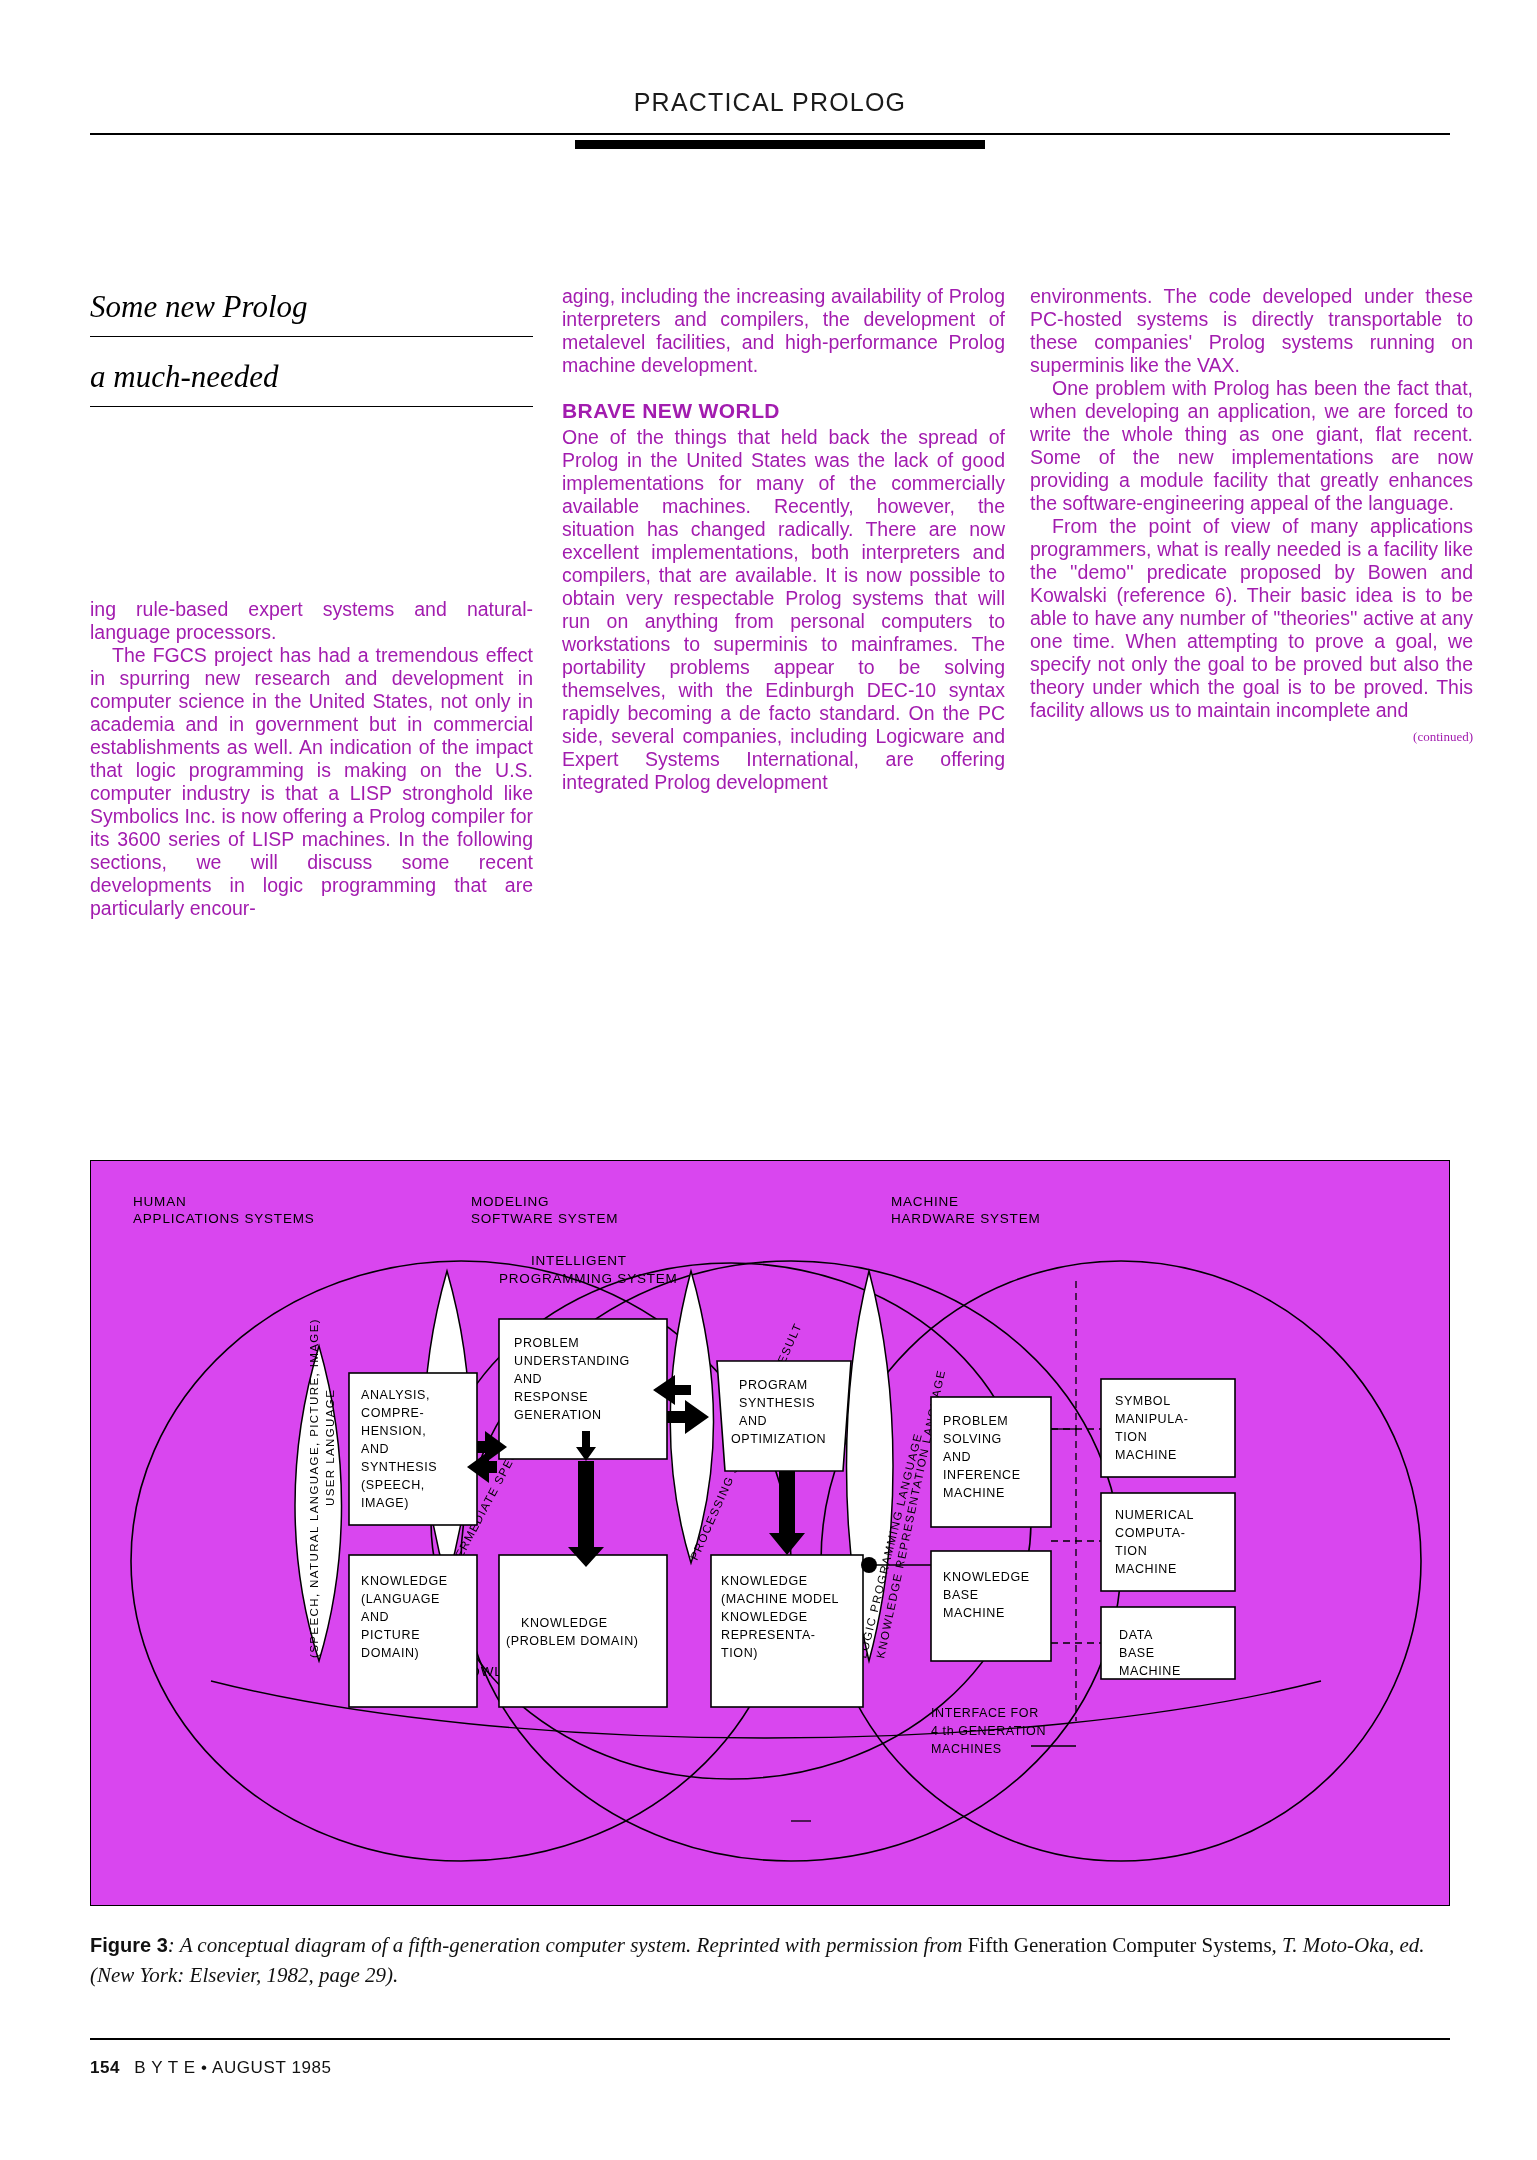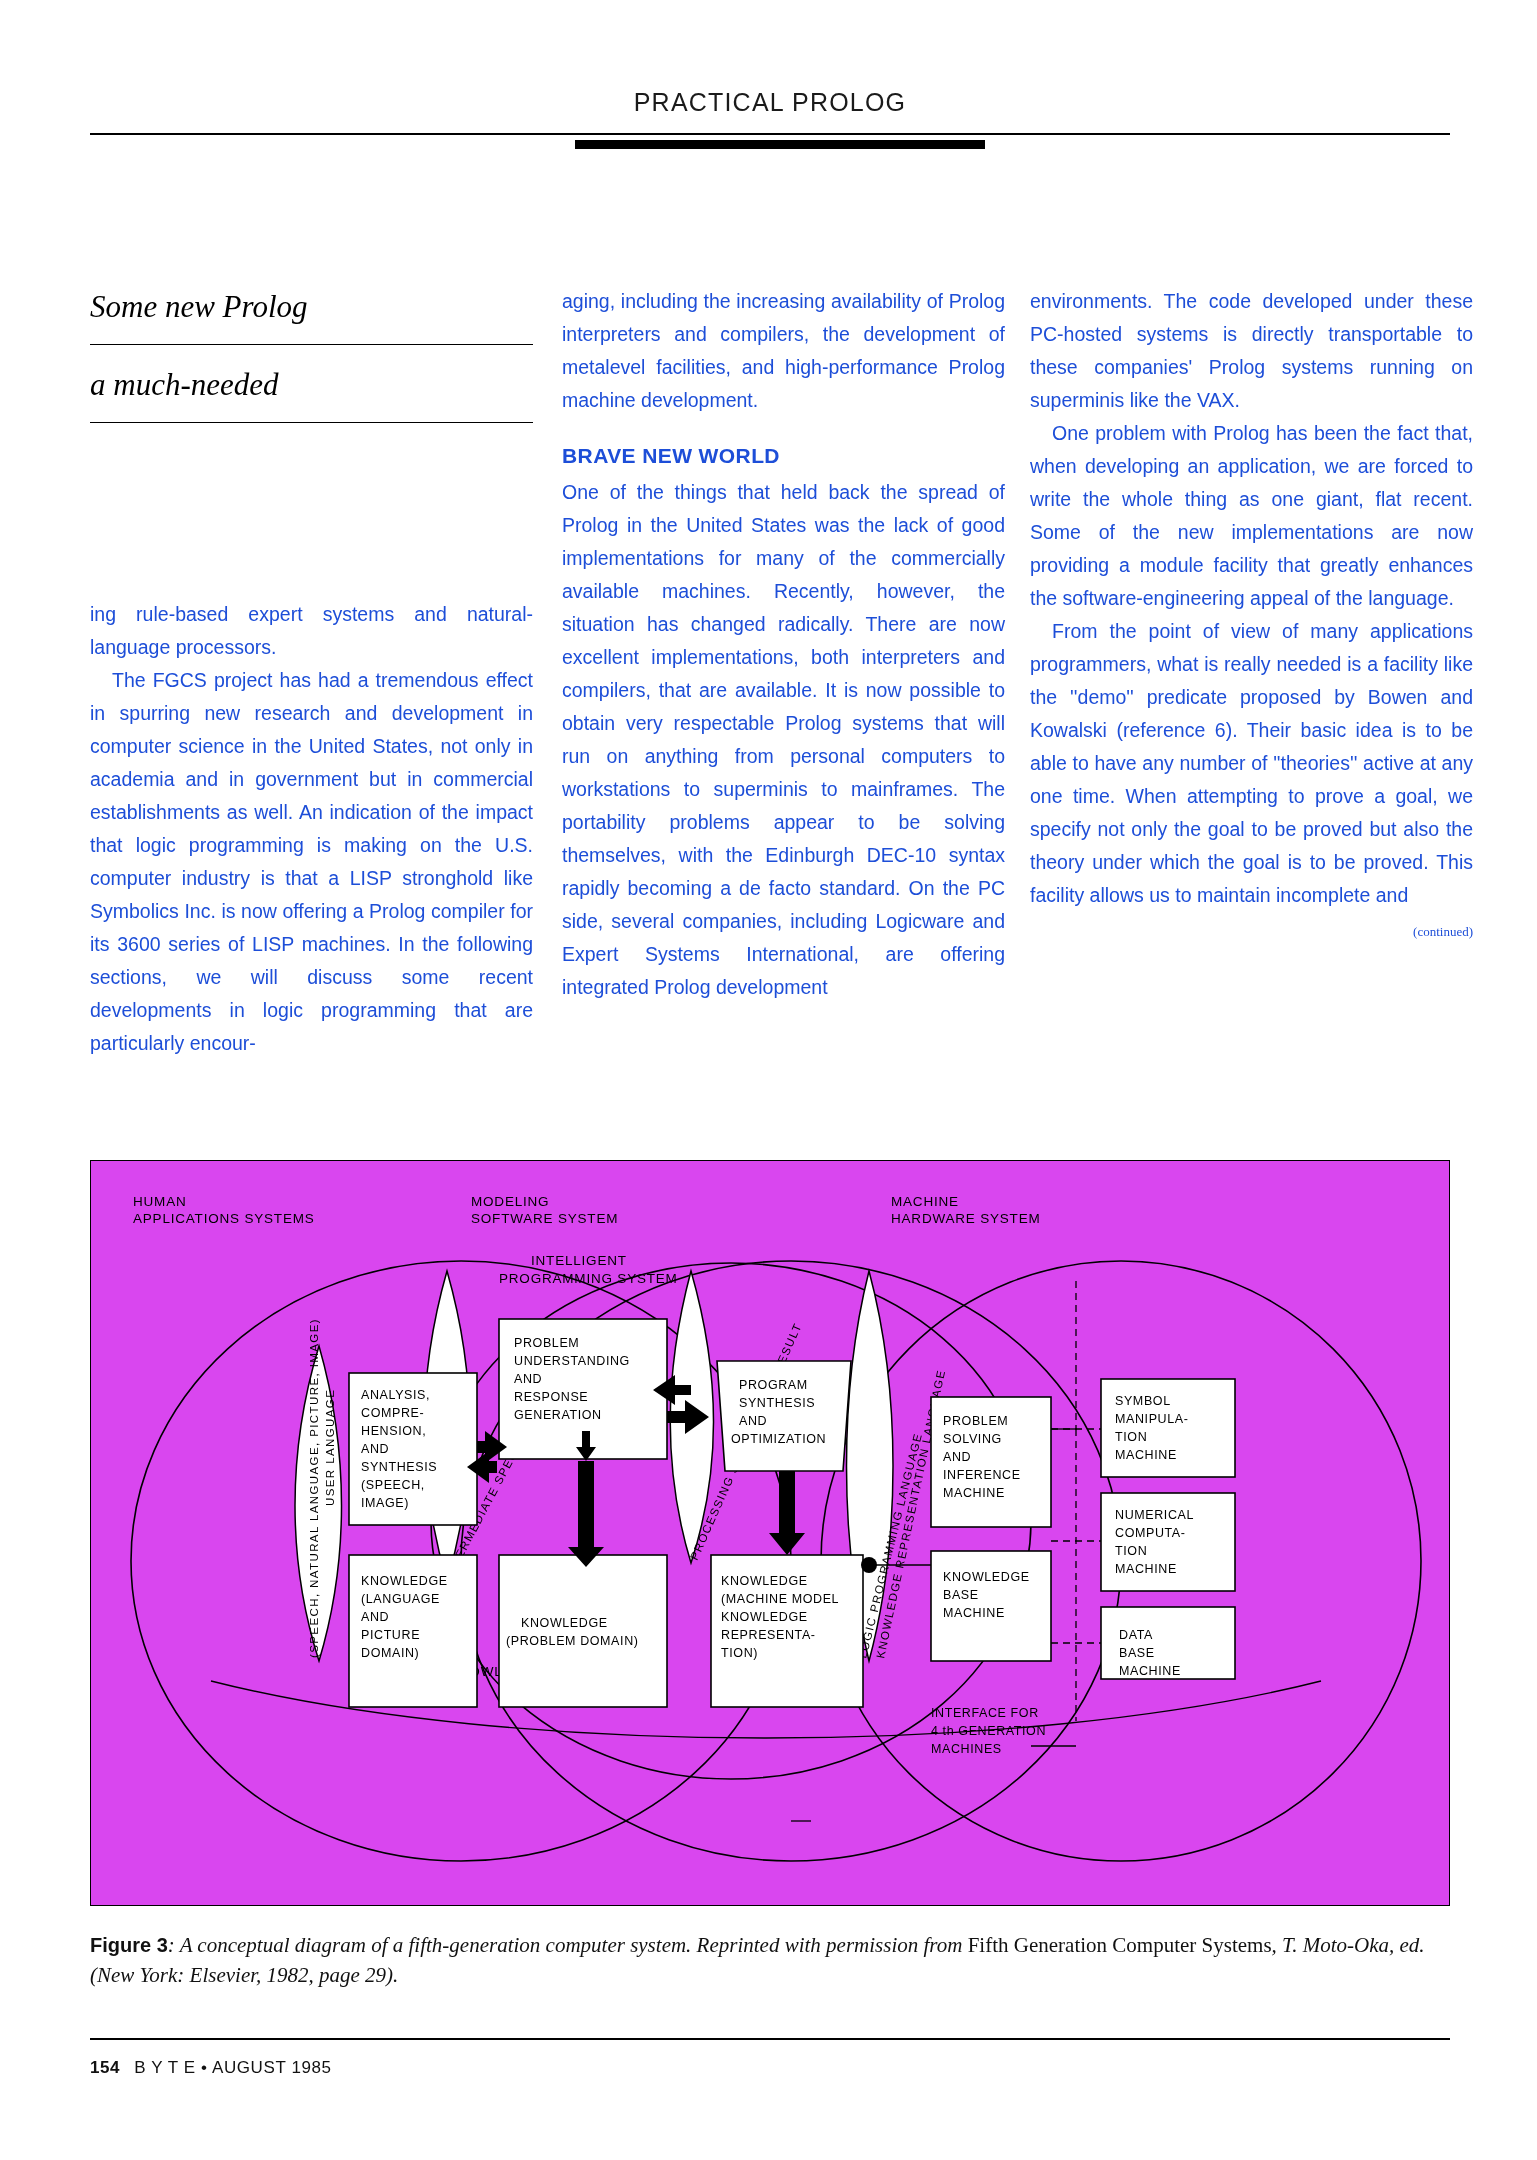--- a/index.html
+++ b/index.html
@@ -57,36 +57,36 @@
     position: absolute;
     left: 90px;
     top: 285px;
     width: 443px;
   }
   .deck-line {
     font-family: "Liberation Serif", serif;
     font-style: italic;
     font-size: 31px;
     line-height: 44px;
-    padding-bottom: 15px;
+    padding-bottom: 7px;
     border-bottom: 1.5px solid #000;
     margin-bottom: 18px;
     white-space: nowrap;
   }
   .deck-line.last { margin-bottom: 0; }
 
   
   .col {
     position: absolute;
     width: 443px;
     font-family: "Liberation Sans", sans-serif;
     font-size: 19.5px;
-    line-height: 33px;
+    line-height: 23px;
     text-align: justify;
-    color: #1d4ed8;
+    color: #a21caf;
   }
   .col p { margin: 0; }
   .col p.indent { text-indent: 22px; }
   .col1 { left: 90px;  top: 598px; }
   .col2 { left: 562px; top: 285px; }
   .col3 { left: 1030px; top: 285px; }
 
   .section-head {
     font-family: "Liberation Sans", sans-serif;
     font-size: 21px;

